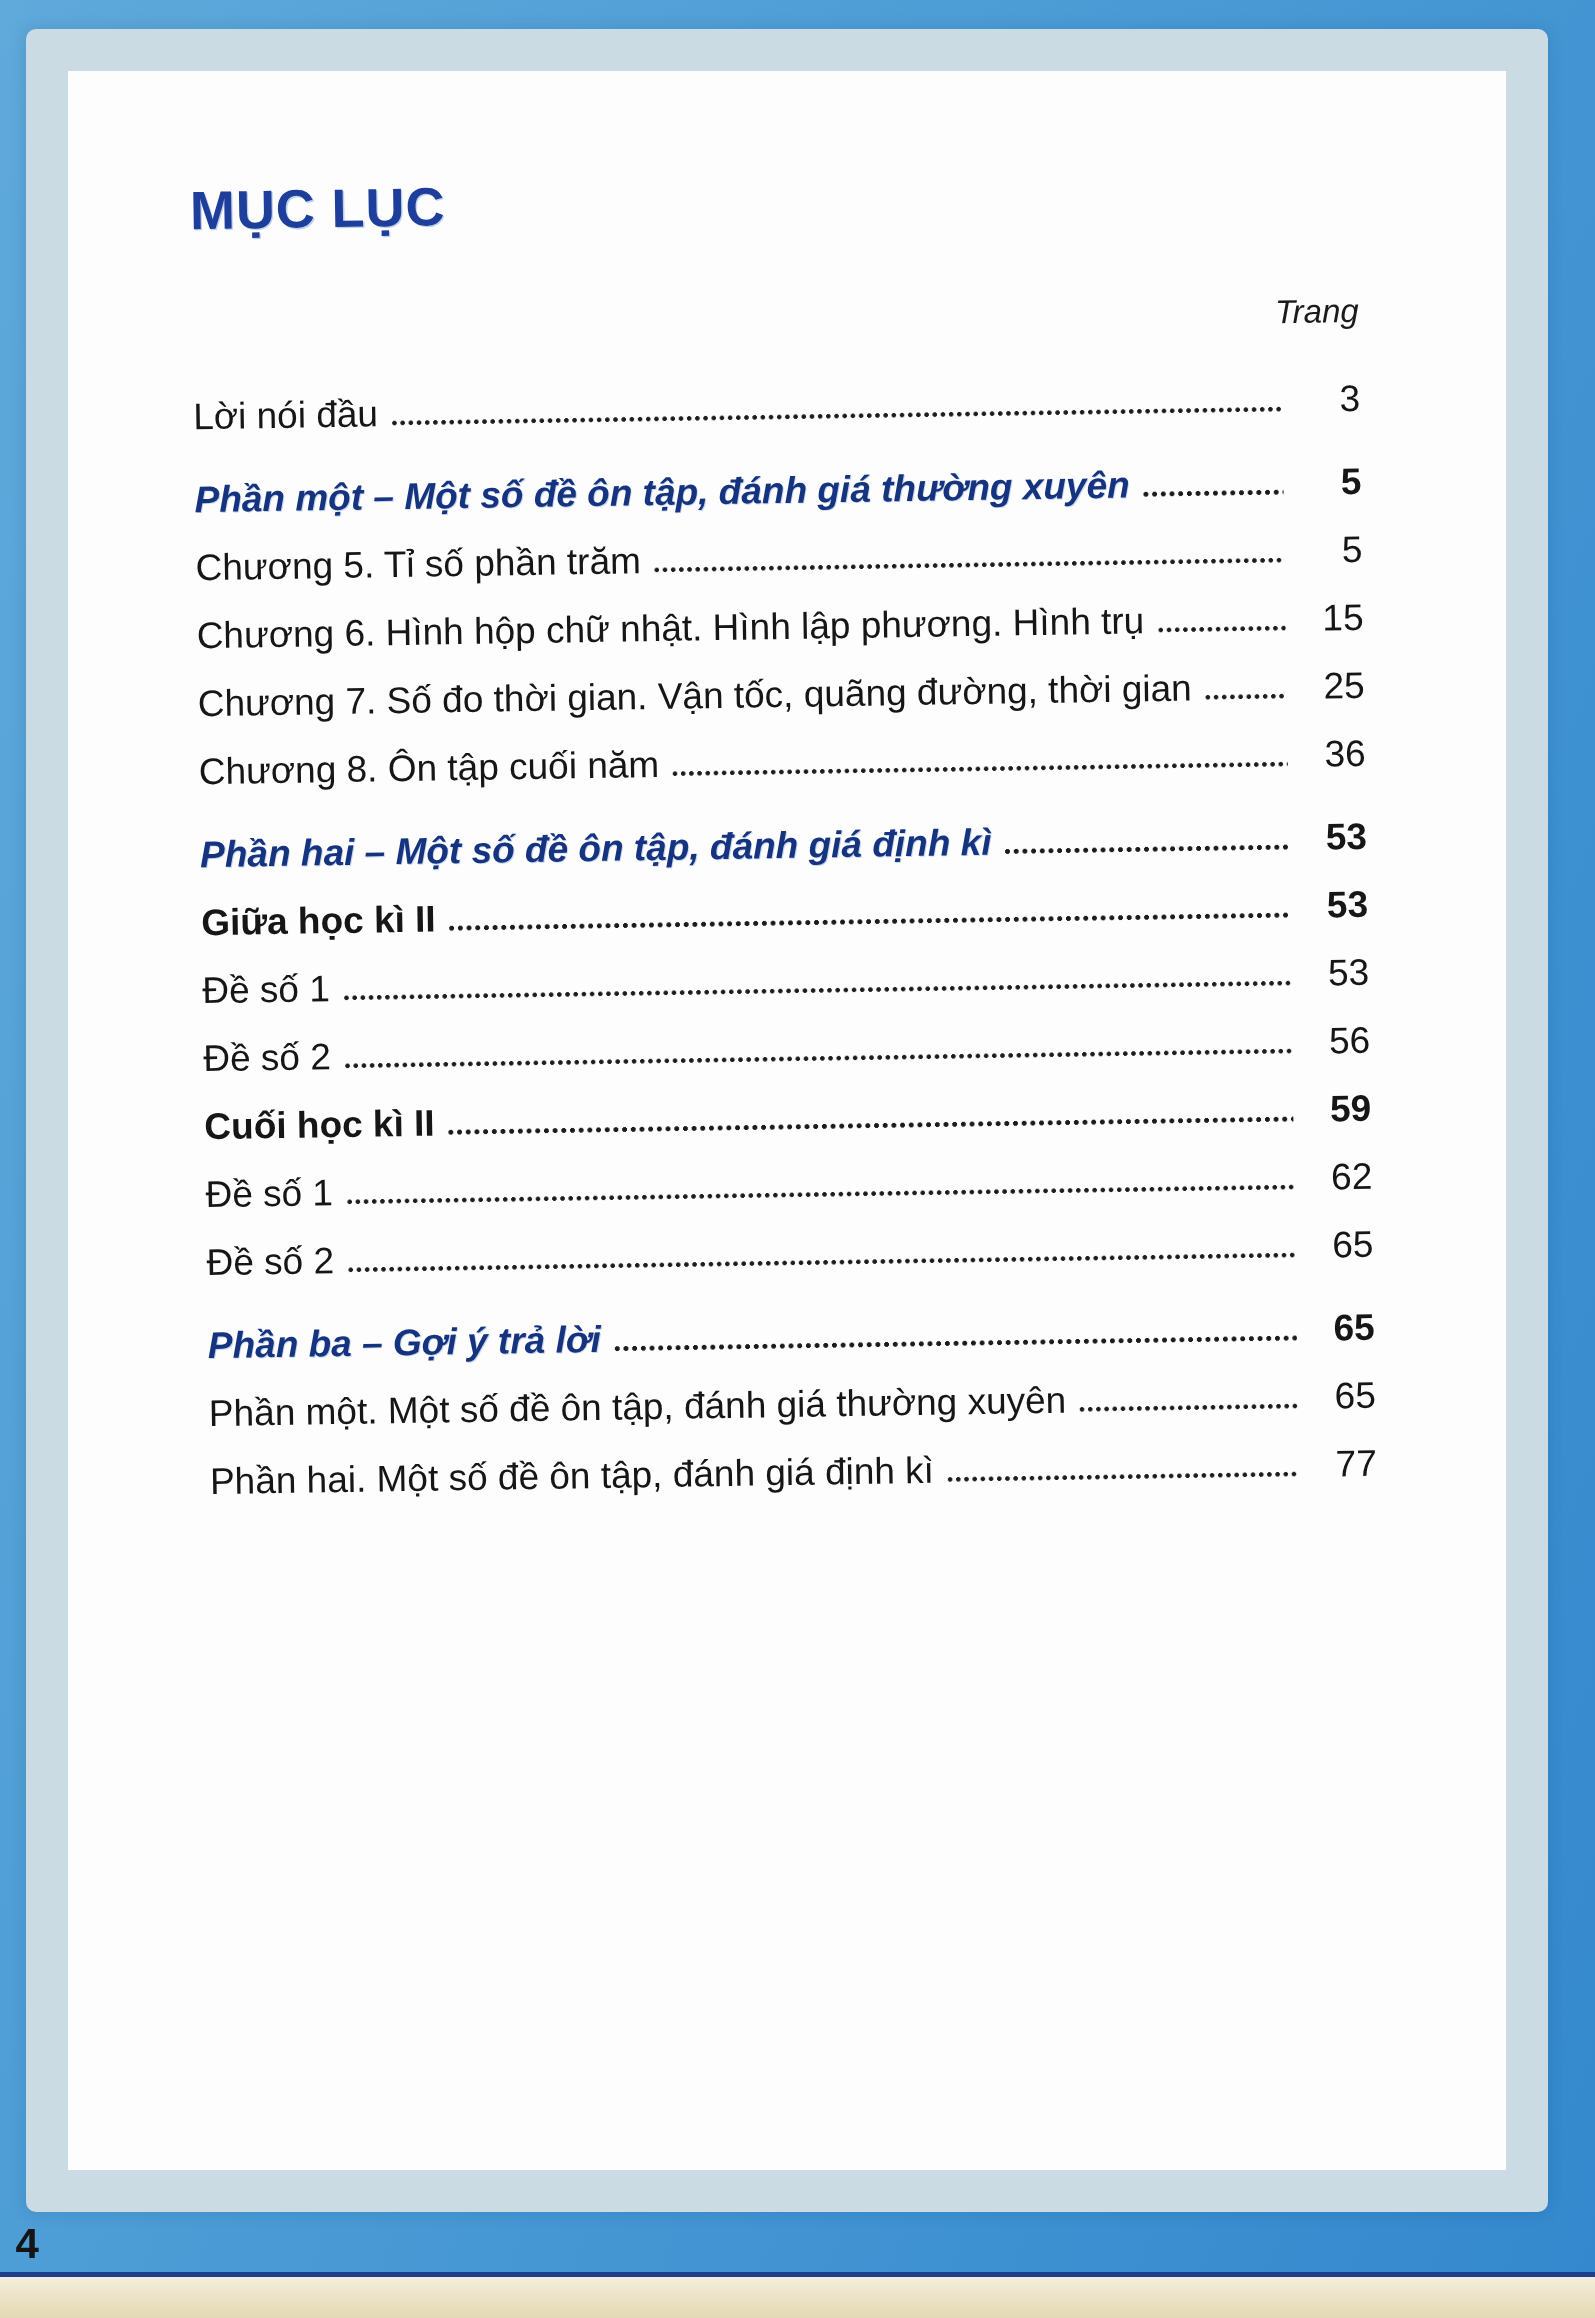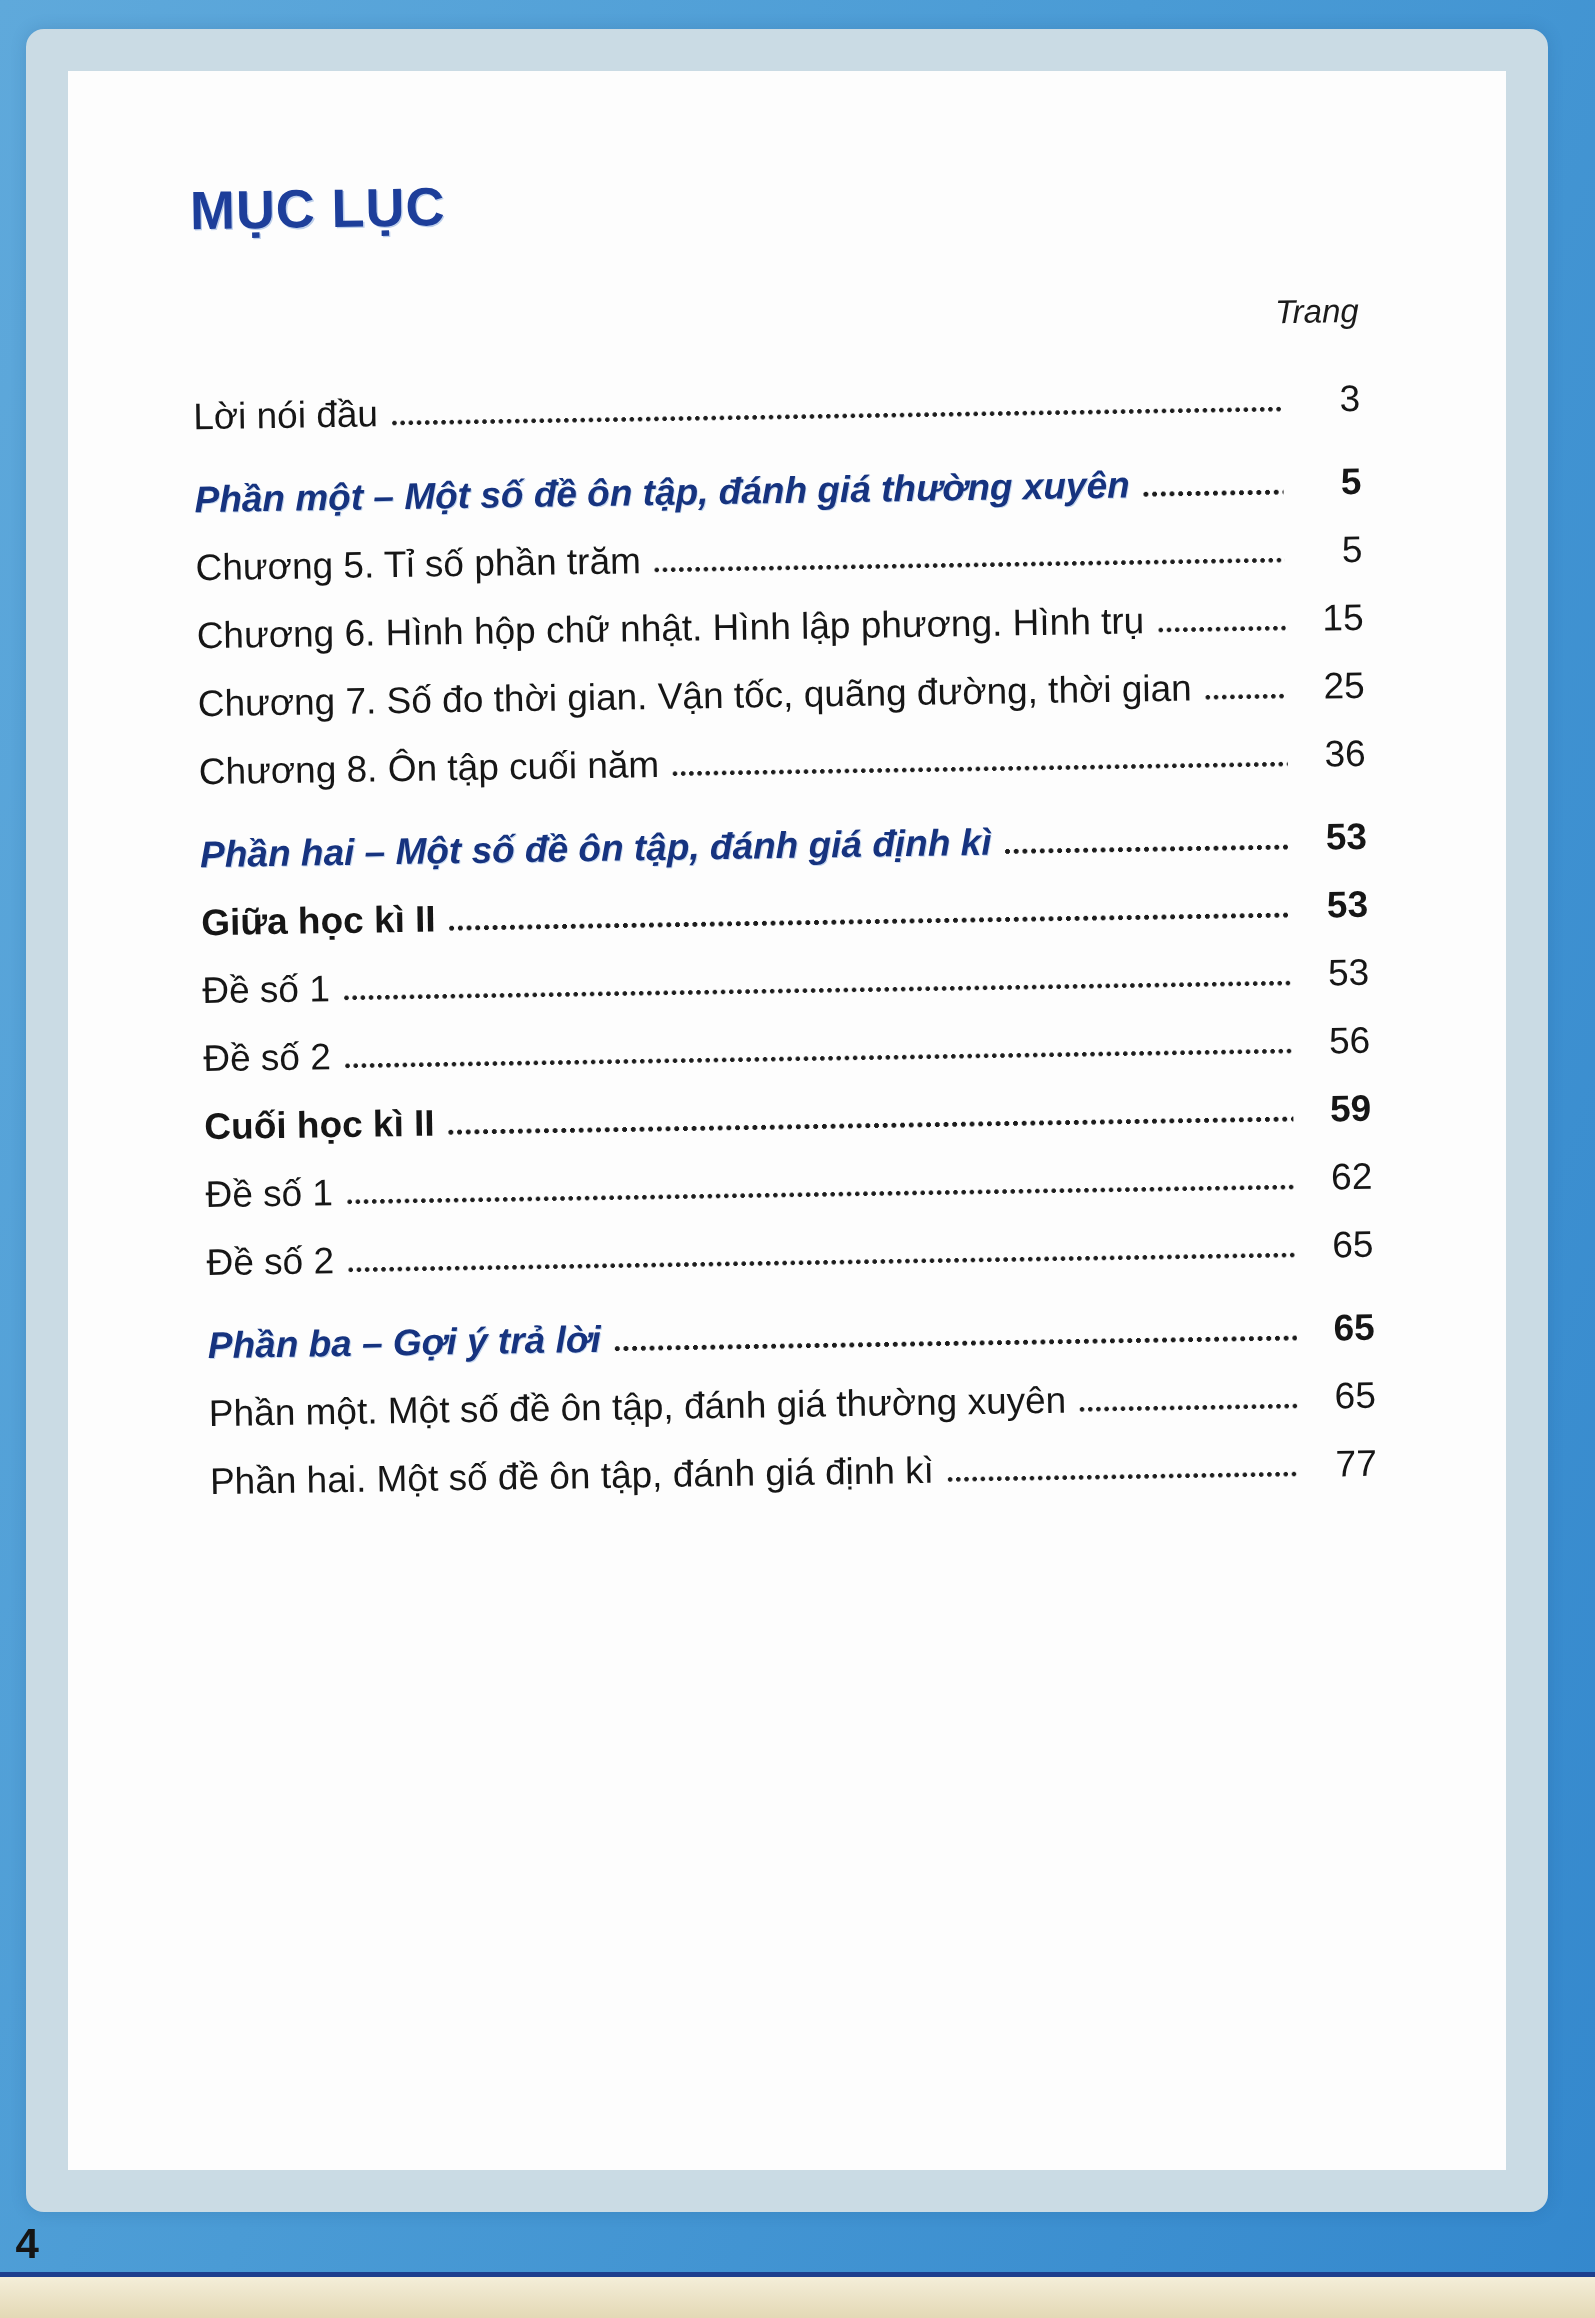--- a/index.html
+++ b/index.html
@@ -20,21 +20,21 @@
 
   
   .page-frame {
     position: absolute;
     left: 26px;
     top: 29px;
     right: 47px;
     bottom: 107px;
     background: var(--paper);
     border: 42px solid var(--frame);
-    border-radius: 18px;
+    border-radius: 10px;
     box-shadow: 0 0 15.6px rgba(20, 60, 110, 0.18);
   }
 
   
   .page-edge {
     position: absolute;
     left: 0;
     right: 0;
     bottom: 0;
     height: 42px;

